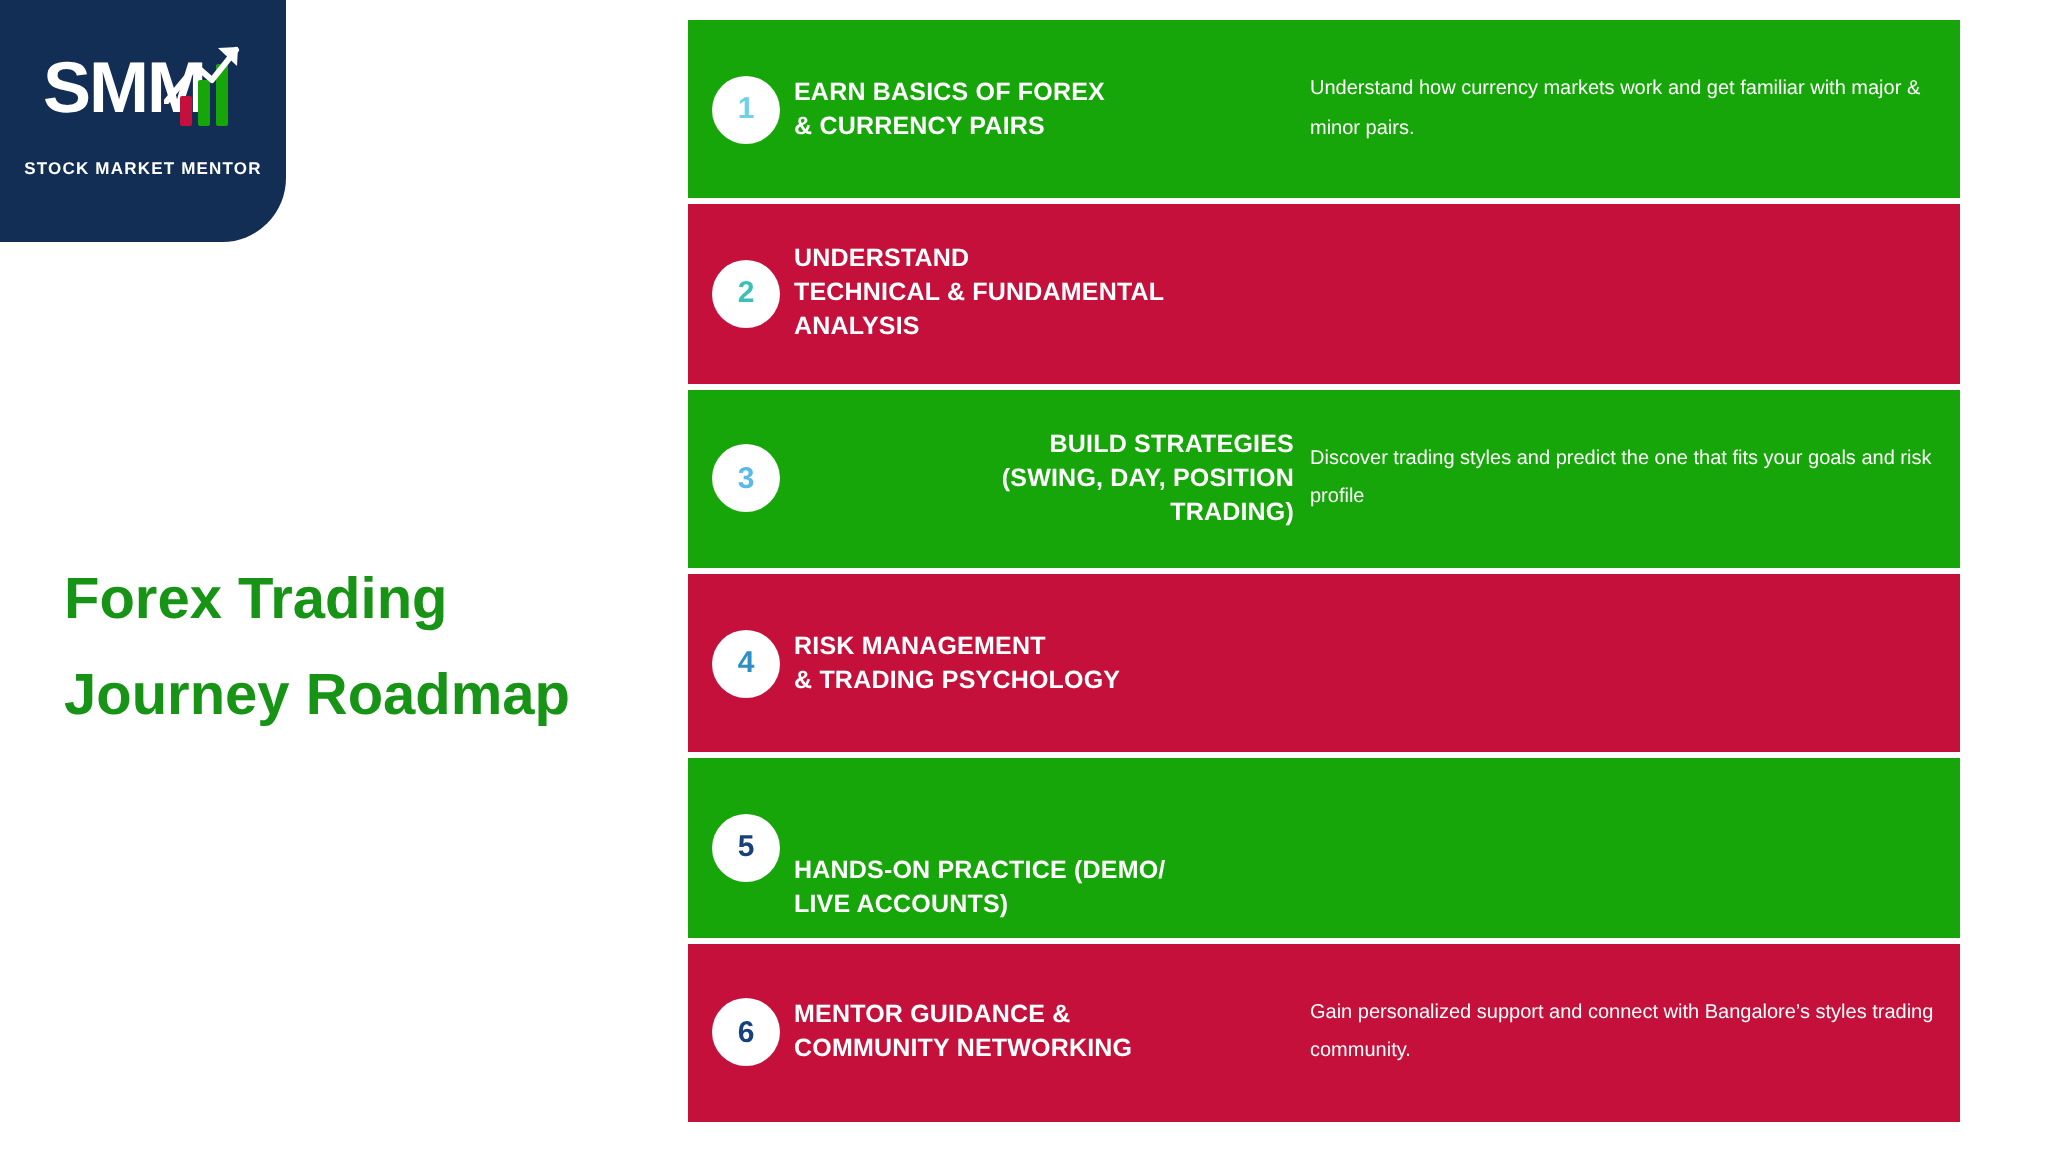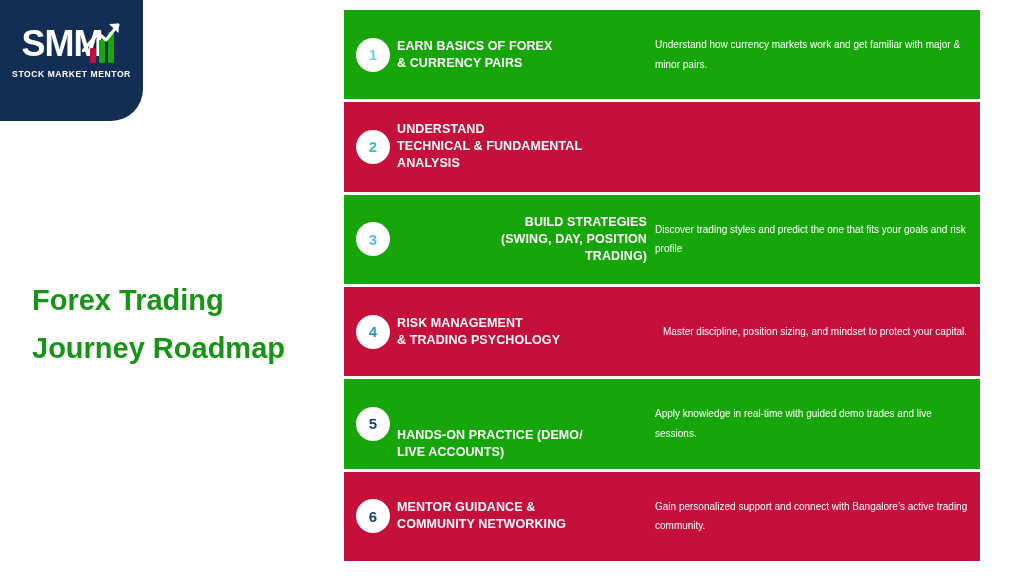--- a/index.html
+++ b/index.html
@@ -71,21 +71,21 @@
 
   #logo-arrow {
     position: absolute;
     left: 62px;
     bottom: 14px;
     width: 40px;
     height: 30px;
   }
 
   #logo-tagline {
-    margin-top: 3px;
+    margin-top: 13px;
     font-size: 8.5px;
     font-weight: bold;
     letter-spacing: 0.6px;
     color: #ffffff;
     white-space: nowrap;
     font-family: "Liberation Sans", sans-serif;
   }
 
   
   #headline {
@@ -206,31 +206,29 @@
       <div class="step-title" style="white-space: pre-line; text-align: right;">BUILD STRATEGIES
 (SWING, DAY, POSITION
 TRADING)</div>
       <div class="step-desc">Discover trading styles and predict the one that fits your goals and risk profile</div>
     </div>
 
     <div class="step-row red" style="background: rgb(196, 16, 58);">
       <div class="step-badge" style="color: rgb(46, 143, 198);">4</div>
       <div class="step-title" style="white-space: pre-line;">RISK MANAGEMENT
 &amp; TRADING PSYCHOLOGY</div>
-      <div class="step-desc indented"> Master discipline, position sizing, and mindset to protect your capital.</div>
     </div>
 
     <div class="step-row green" style="background: rgb(23, 166, 10);">
       <div class="step-badge" style="color: rgb(23, 65, 126);">5</div>
       <div class="step-title" style="white-space: pre-line; margin-top: 40px;">HANDS-ON PRACTICE (DEMO/
 LIVE ACCOUNTS)</div>
-      <div class="step-desc">Apply knowledge in real-time with guided demo trades and live sessions.</div>
     </div>
 
     <div class="step-row red" style="background: rgb(196, 16, 58);">
       <div class="step-badge" style="color: rgb(23, 65, 126);">6</div>
       <div class="step-title" style="white-space: pre-line;">MENTOR GUIDANCE &amp;
 COMMUNITY NETWORKING</div>
-      <div class="step-desc">Gain personalized support and connect with Bangalore’s active trading community.</div>
+      <div class="step-desc">Gain personalized support and connect with Bangalore’s styles trading community.</div>
     </div>
 
   </div>
 </div>
 
 </body></html>

